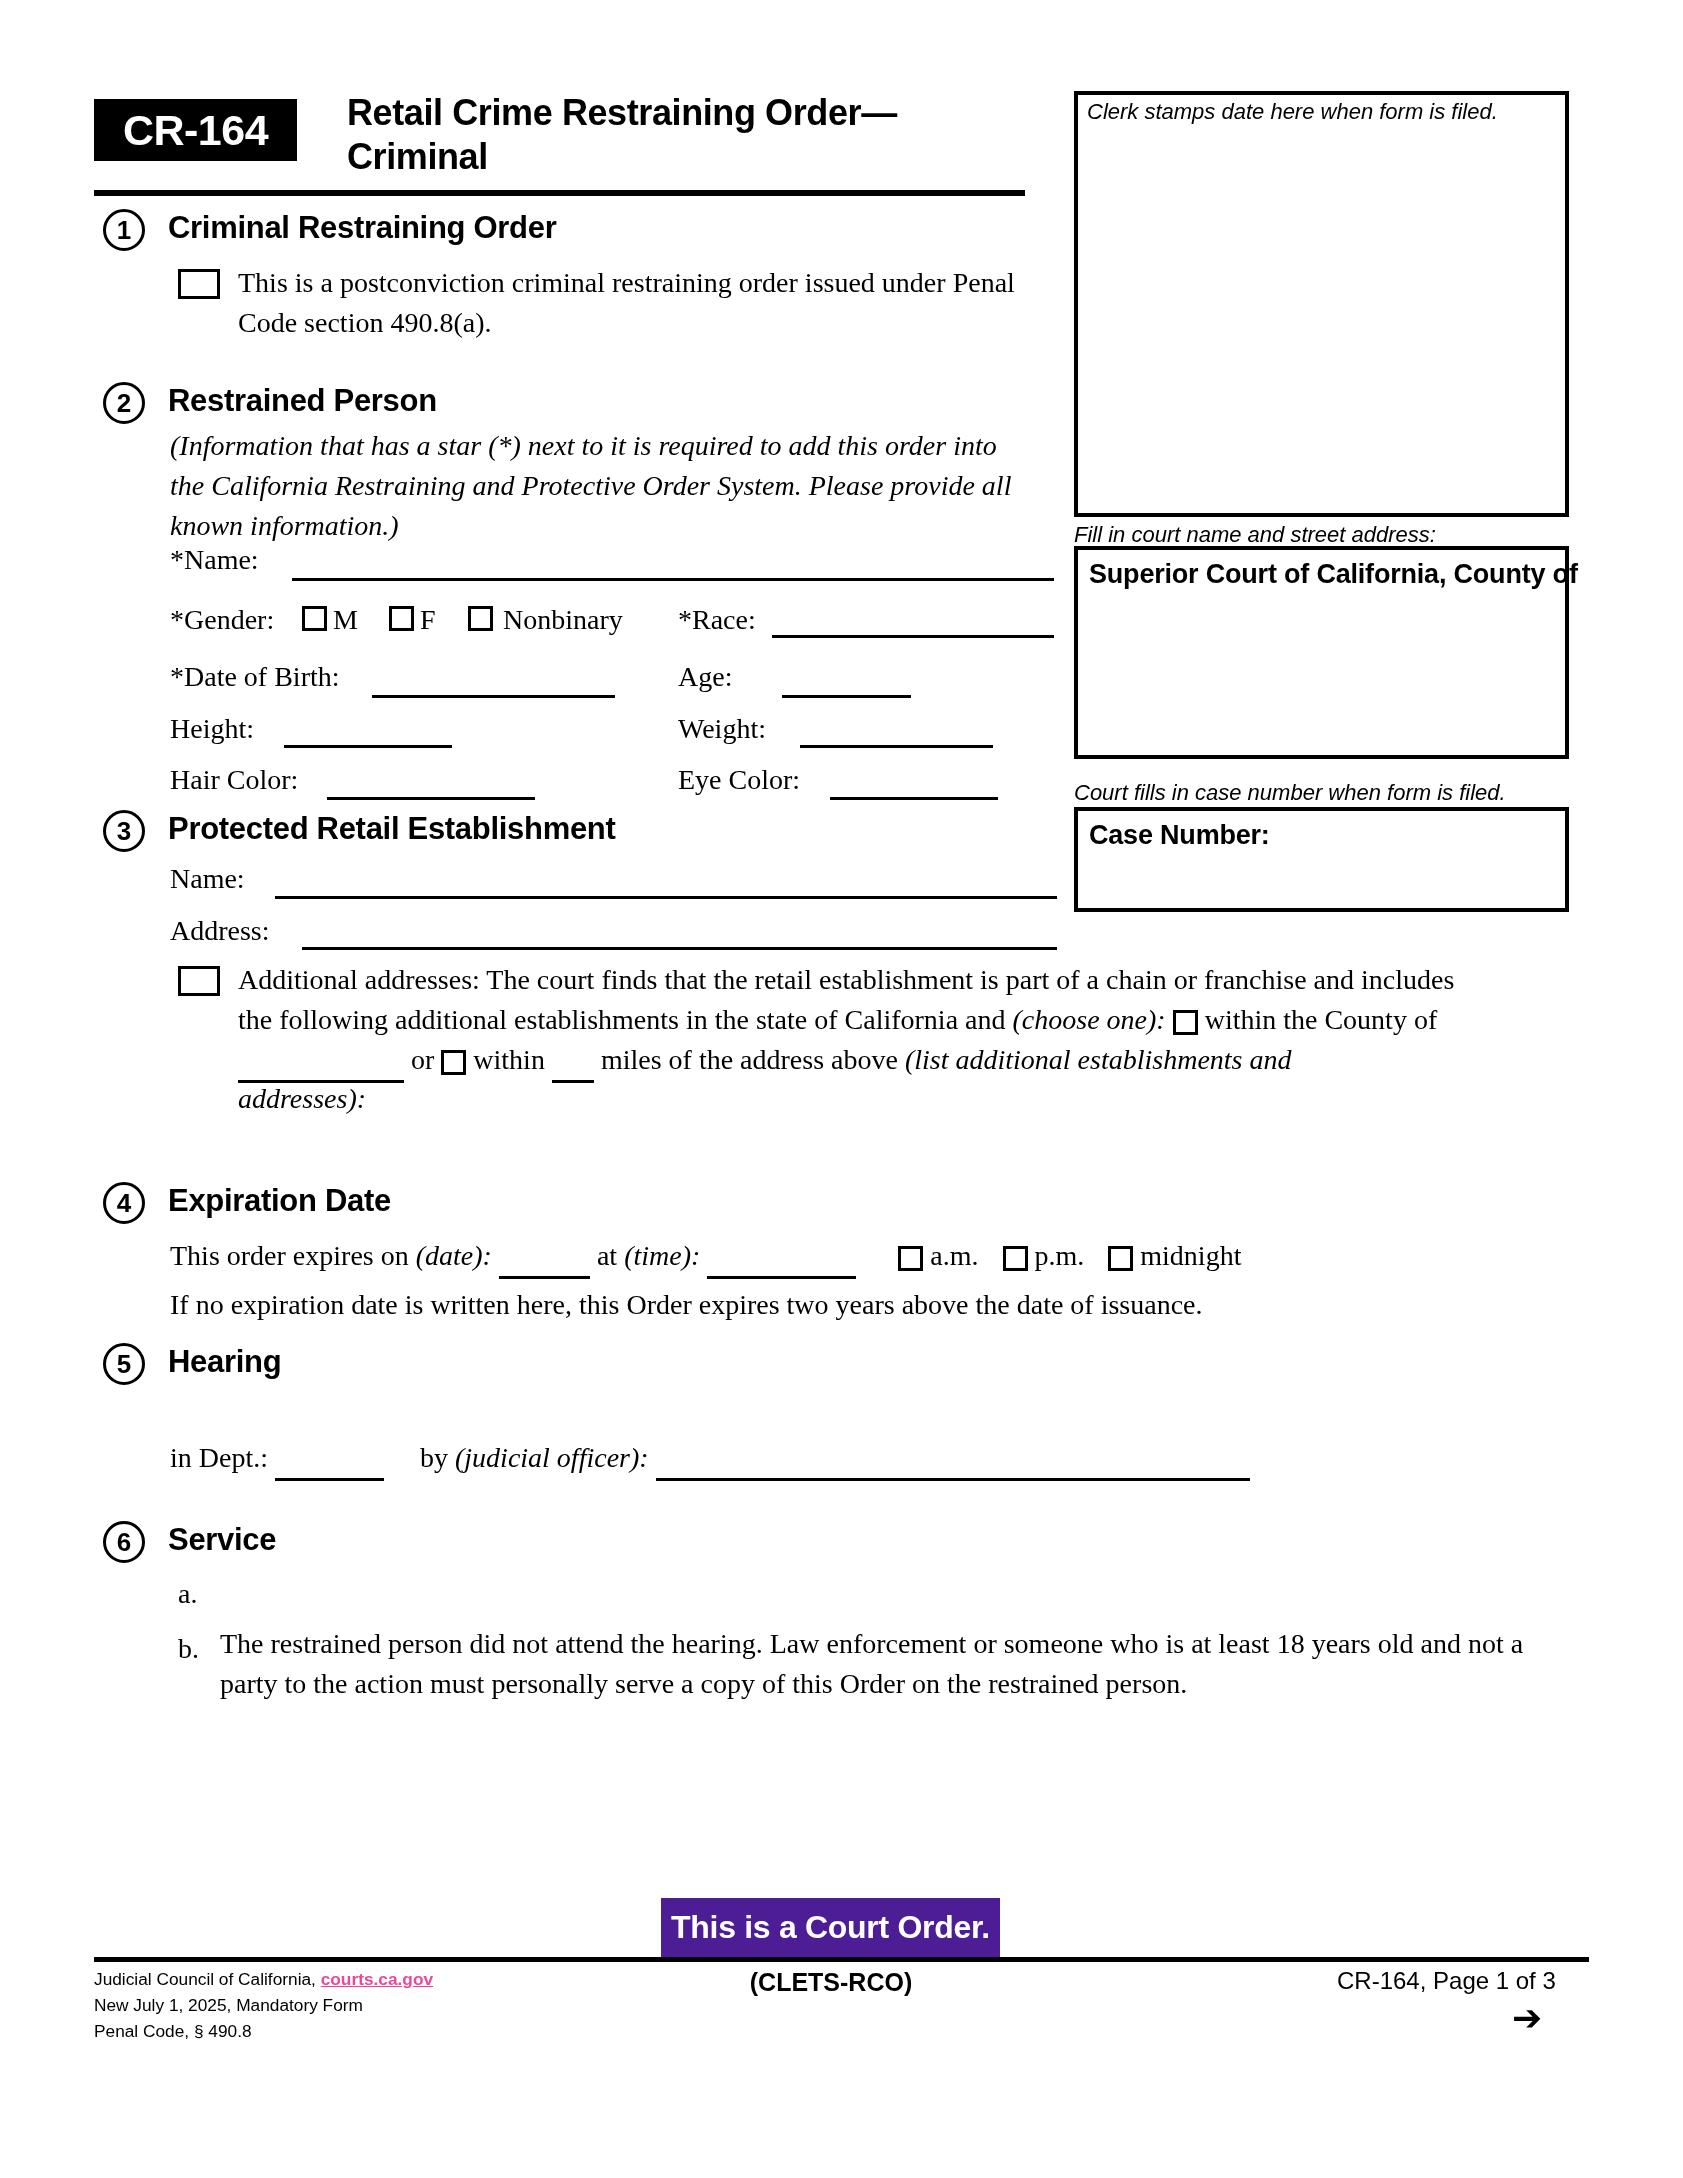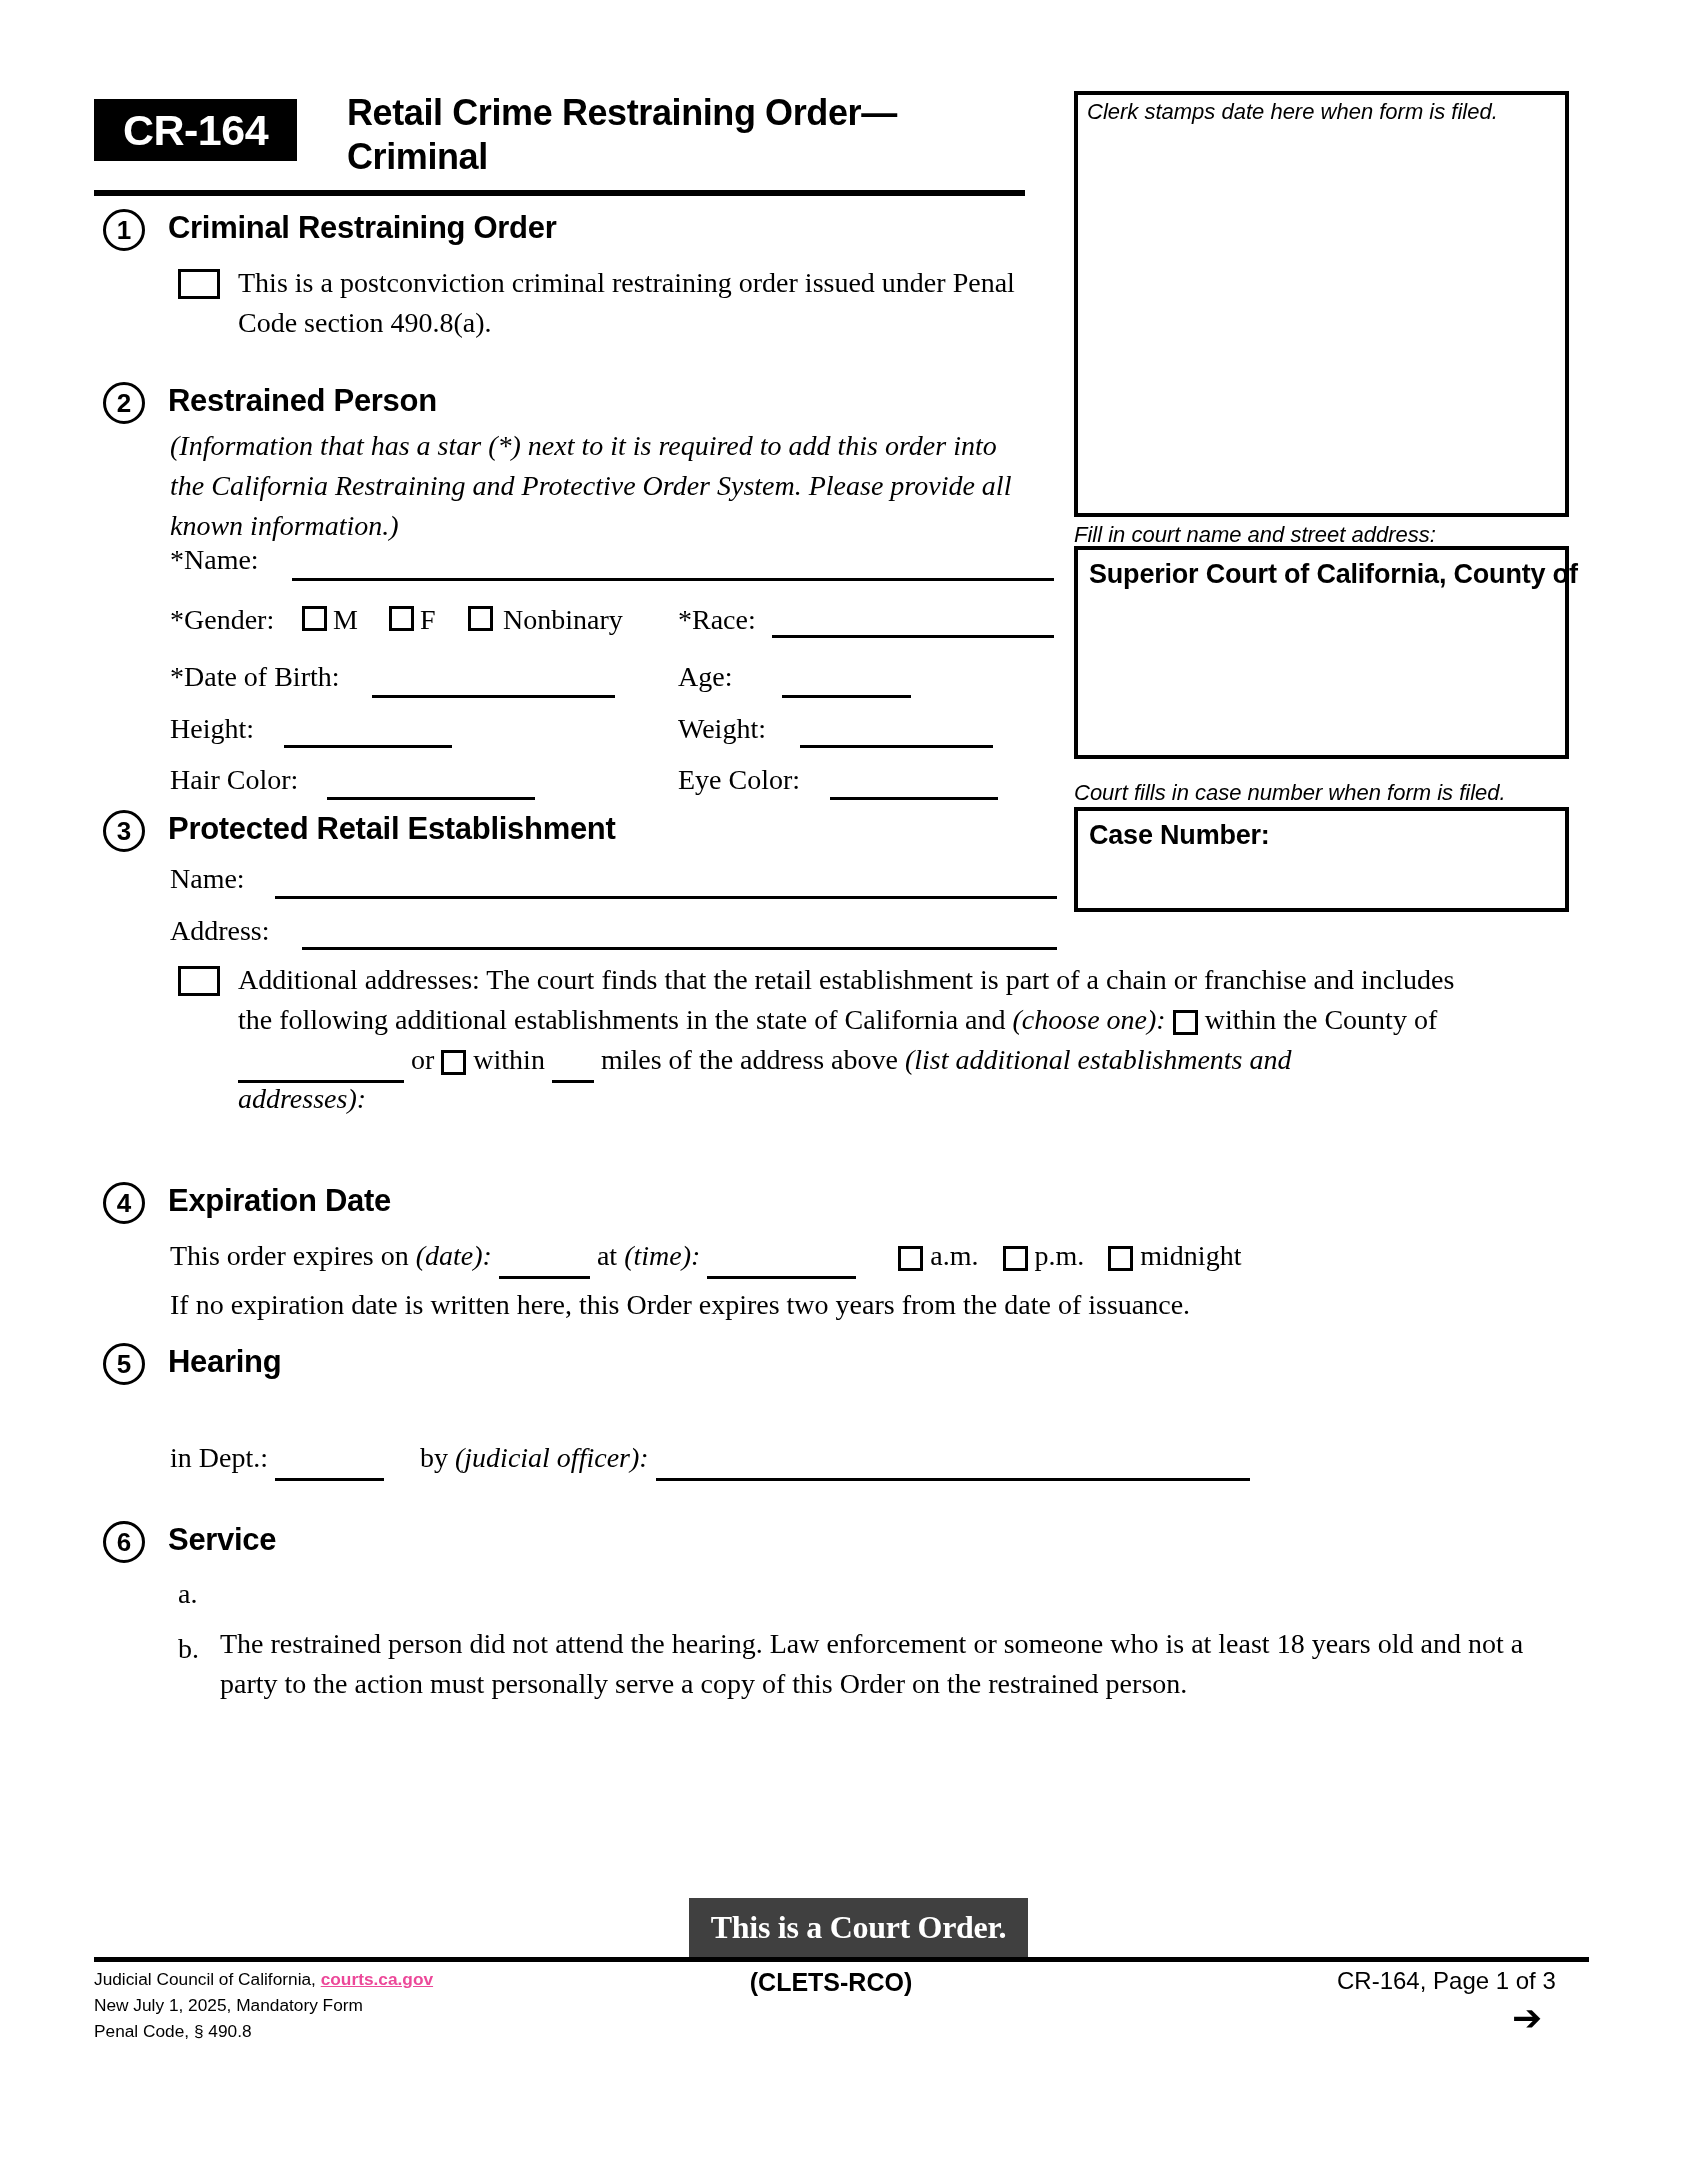--- a/index.html
+++ b/index.html
@@ -119,27 +119,27 @@
     position: absolute;
     font-family: "Liberation Sans", sans-serif;
     font-weight: bold;
     font-size: 27px;
     letter-spacing: -0.2px;
   }
 
   
   .court-order-tag {
     position: absolute;
-    background: #404040;
+    background: #4c1d95;
     color: #fff;
-    font-family: Liberation Serif, serif;
+    font-family: Liberation Sans, sans-serif;
     font-weight: bold;
     font-size: 32px;
     letter-spacing: -0.3px;
-    display: flex; align-items: center; justify-content: center; margin-left: 28px;
+    display: flex; align-items: center; justify-content: center;
   }
   .footer-rule {
     position: absolute;
     left: 94px; top: 1957px;
     width: 1495px; height: 5px;
     background: #000;
   }
   .foot-left {
     position: absolute;
     font-family: "Liberation Sans", sans-serif;
@@ -286,21 +286,21 @@
     <span class="cbox cbox-sm"></span>
     <span>a.m.</span>
     <span style="display:inline-block;width:10px;"></span>
     <span class="cbox cbox-sm"></span>
     <span>p.m.</span>
     <span style="display:inline-block;width:10px;"></span>
     <span class="cbox cbox-sm"></span>
     <span>midnight</span>
   </div>
 
-  <div class="txt" style="left:170px; top:1285px; width:1386px;">If no expiration date is written here, this Order expires two years from the date of issuance.</div>
+  <div class="txt" style="left:170px; top:1285px; width:1386px;">If no expiration date is written here, this Order expires two years above the date of issuance.</div>
 
   <div class="sec-num" style="left:103px; top:1343px;">5</div>
   <div class="sec-title" style="left:168px; top:1344px;">Hearing</div>
 
 
   <div class="txt nowrap" style="left:170px; top:1438px;">
     <span>in Dept.:</span>
     <span style="display:inline-block; width:109px; border-bottom:3px solid #000;">&nbsp;</span>
     <span style="display:inline-block;width:22px;"></span>
     <span>by</span>

